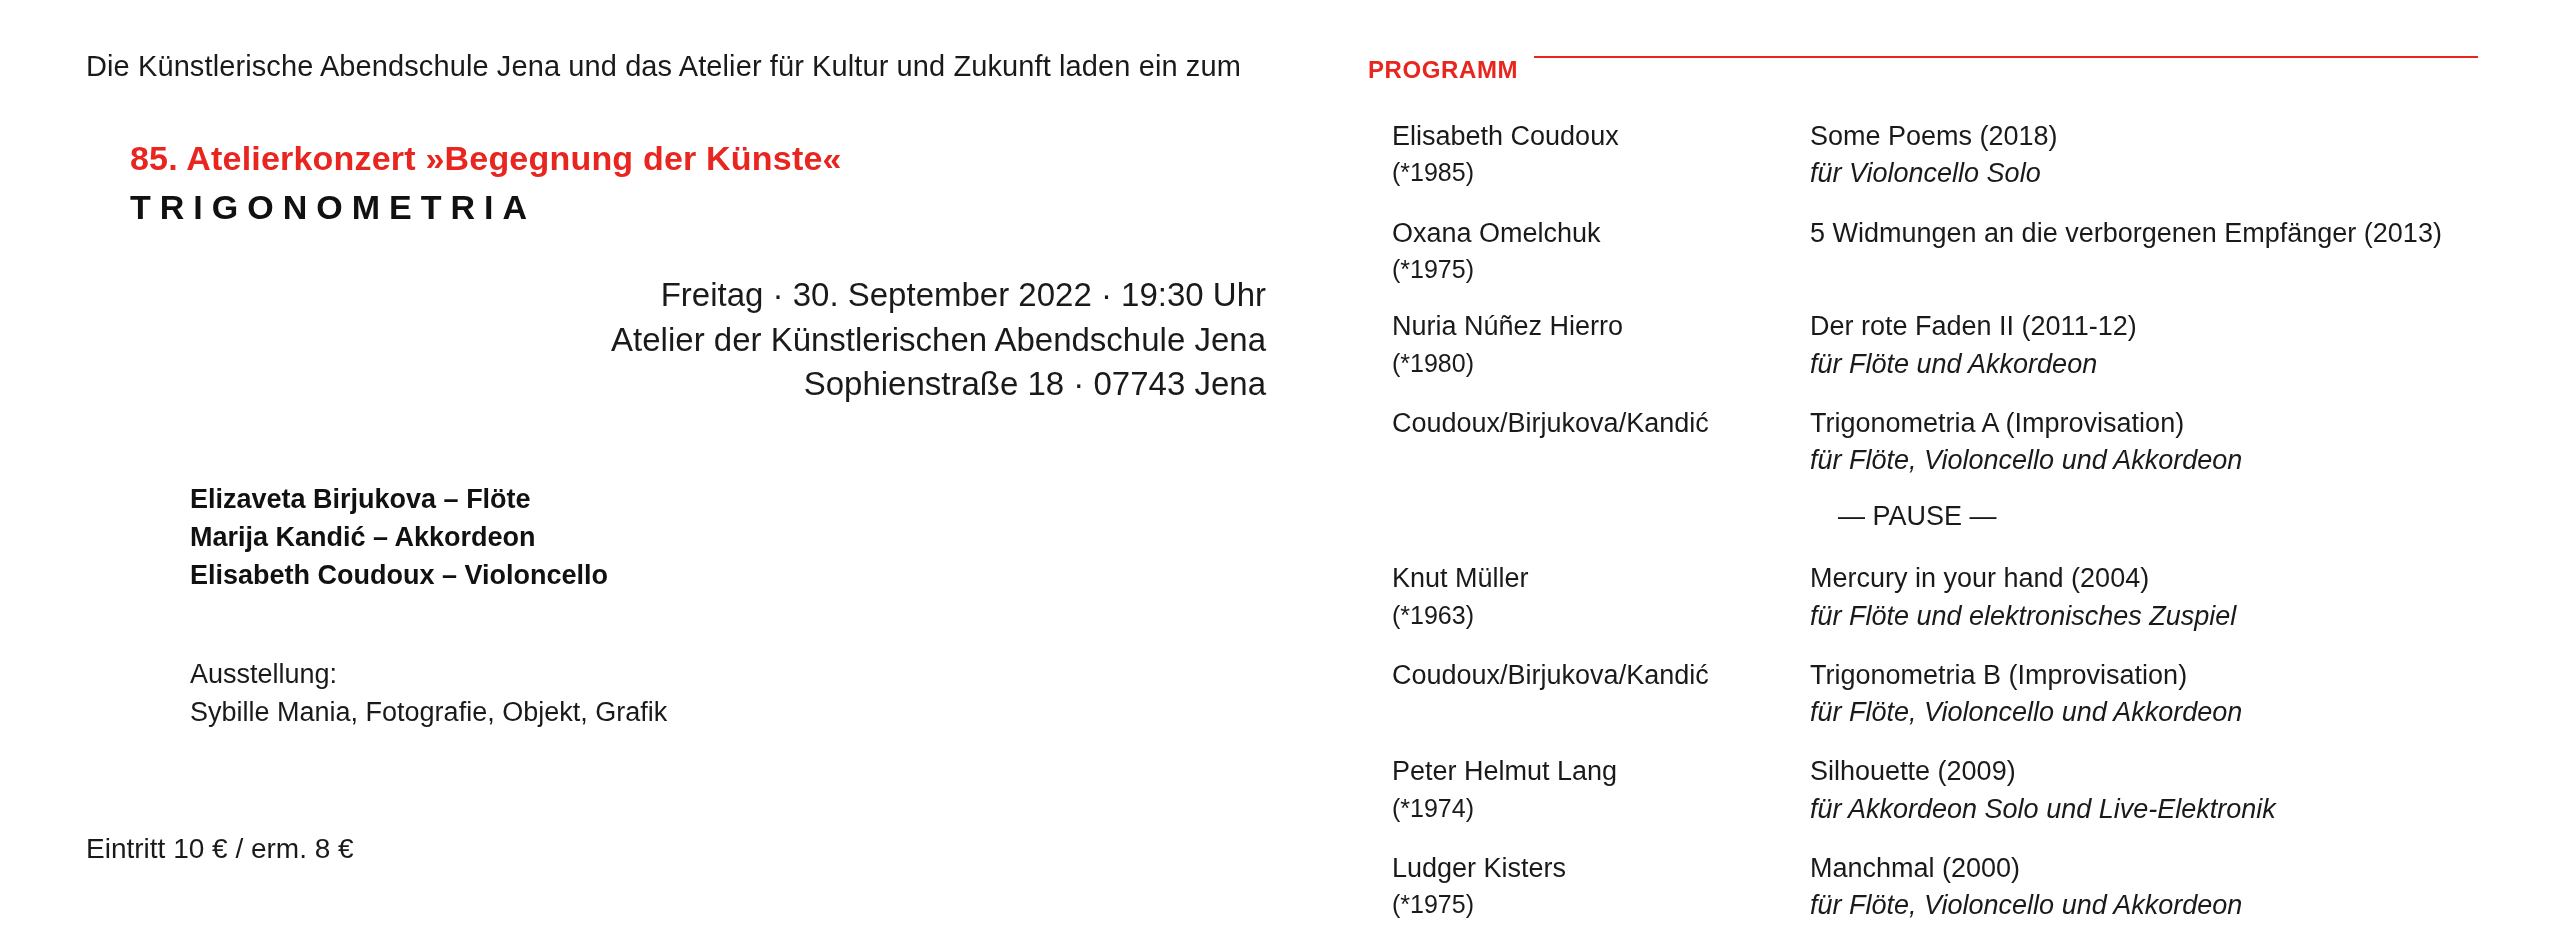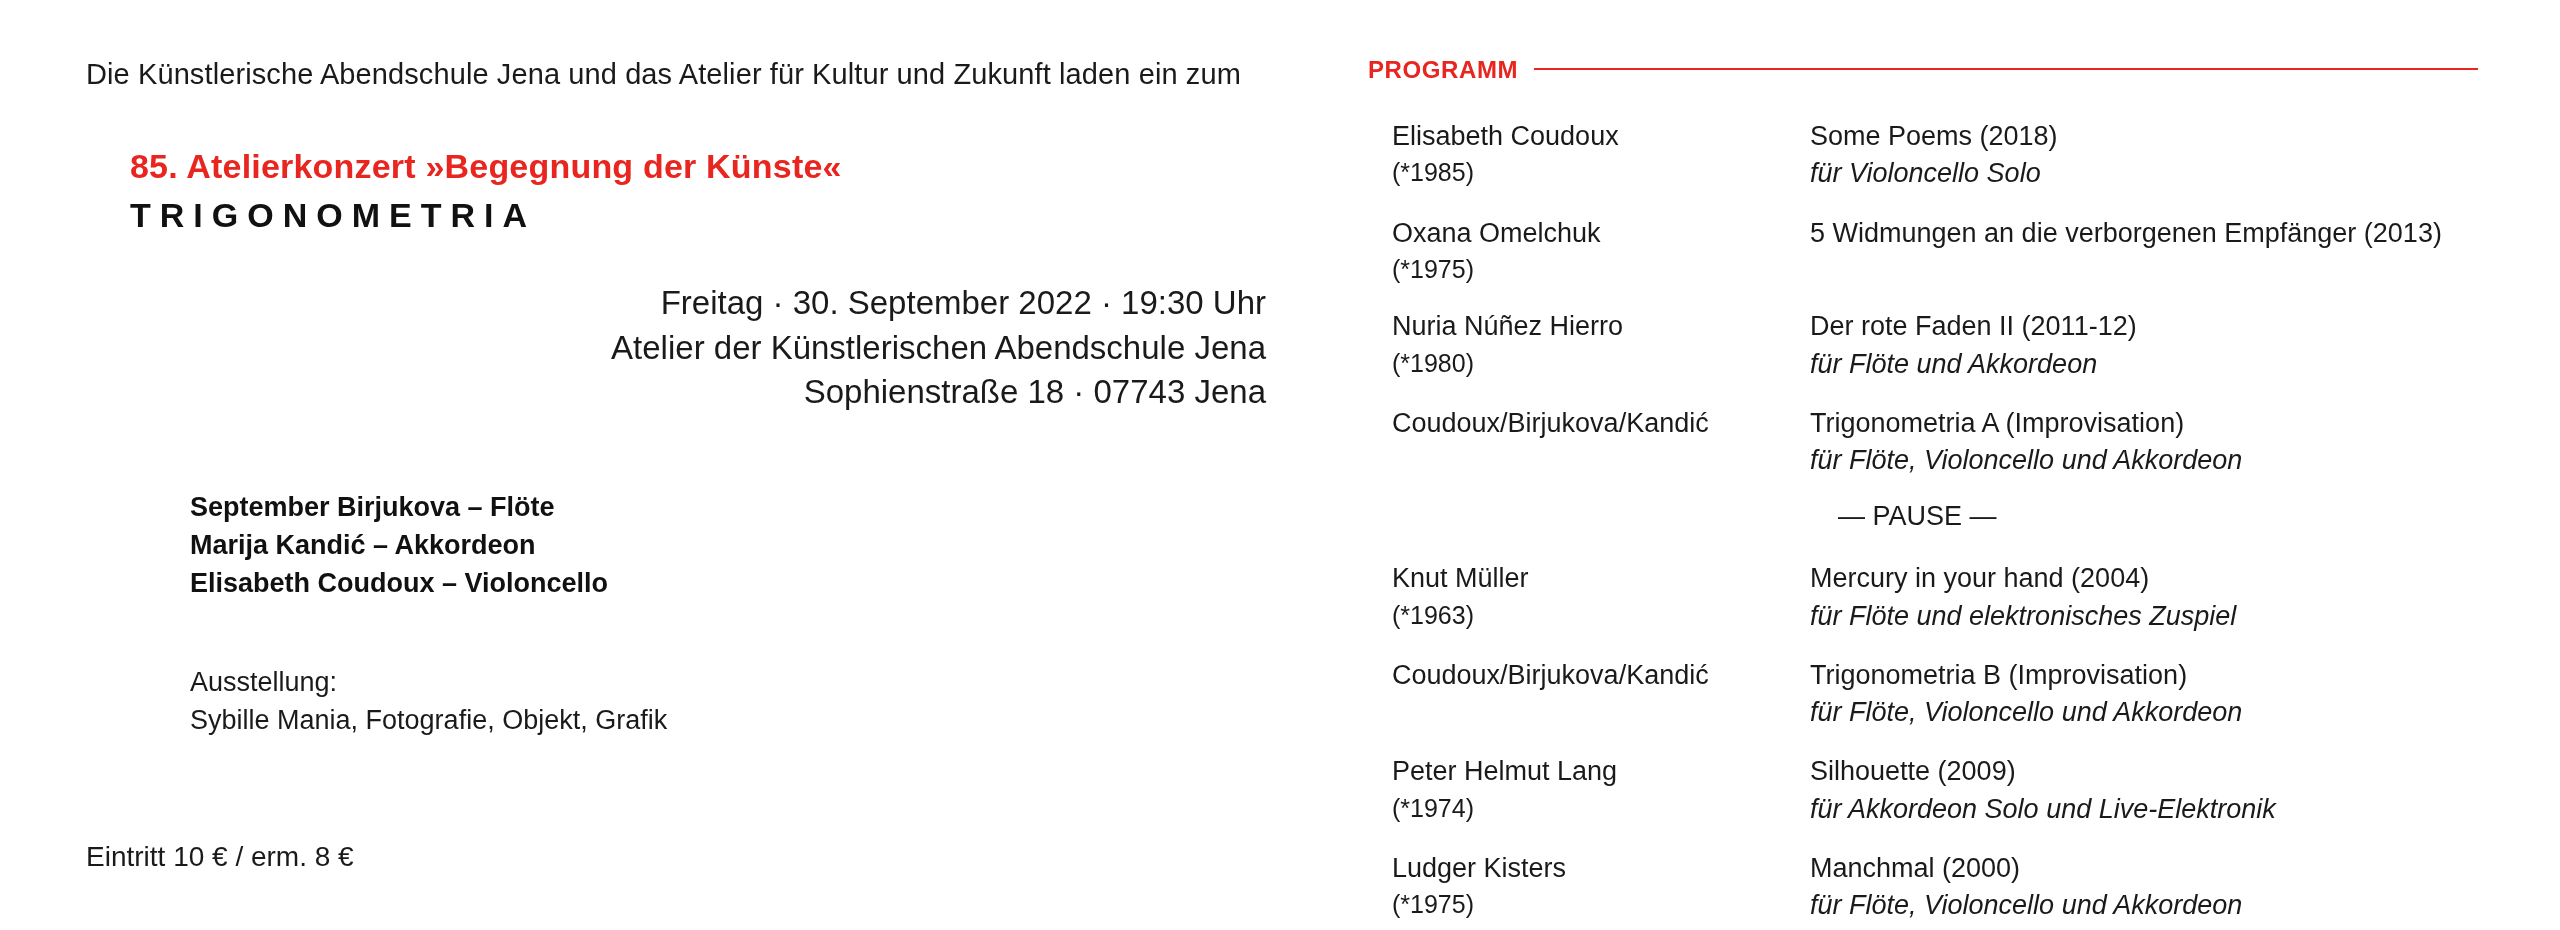--- a/index.html
+++ b/index.html
@@ -17,21 +17,21 @@
   .page {
     position: relative;
     width: 2560px;
     height: 930px;
   }
 
   
   .left-col {
     position: absolute;
     left: 86px;
-    top: 56px;
+    top: 48px;
     width: 1180px;
   }
   .intro {
     font-size: 29px;
     line-height: 1.30;
     letter-spacing: 0.1px;
     color: #1a1a1a;
   }
   .headline-block {
     margin-top: 52px;
@@ -84,21 +84,21 @@
 
   
   .right-col {
     position: absolute;
     left: 1368px;
     top: 56px;
     width: 1110px;
   }
   .programm-head {
     display: flex;
-    align-items: center;
+    align-items: flex-start;
     gap: 16px;
   }
   .programm-label {
     font-size: 24px;
     font-weight: bold;
     color: #e8251f;
     letter-spacing: 0.6px;
     white-space: nowrap;
   }
   .programm-rule {
@@ -157,21 +157,21 @@
       <div class="ensemble-name">TRIGONOMETRIA</div>
     </div>
 
     <div class="event-lines">
       <div>Freitag · 30. September 2022 · 19:30 Uhr</div>
       <div>Atelier der Künstlerischen Abendschule Jena</div>
       <div>Sophienstraße 18 · 07743 Jena</div>
     </div>
 
     <div class="performers">
-      <div>September Birjukova – Flöte</div>
+      <div>Elizaveta Birjukova – Flöte</div>
       <div>Marija Kandić – Akkordeon</div>
       <div>Elisabeth Coudoux – Violoncello</div>
     </div>
 
     <div class="exhibition">
       <div>Ausstellung:</div>
       <div>Sybille Mania, Fotografie, Objekt, Grafik</div>
     </div>
 
     <div class="price">Eintritt 10 € / erm. 8 €</div>

